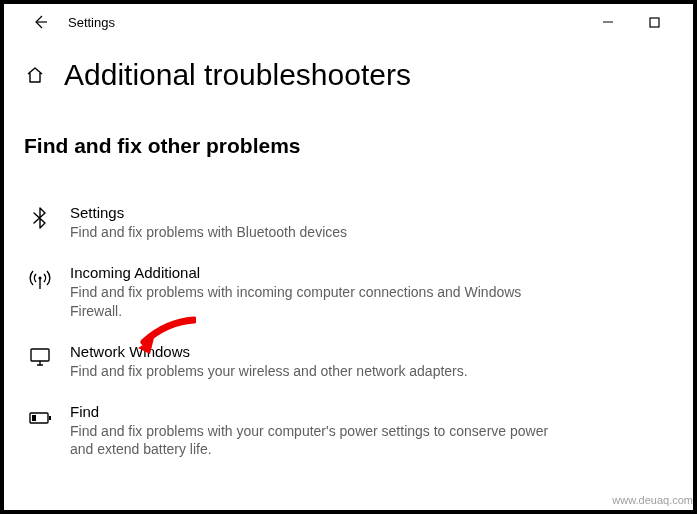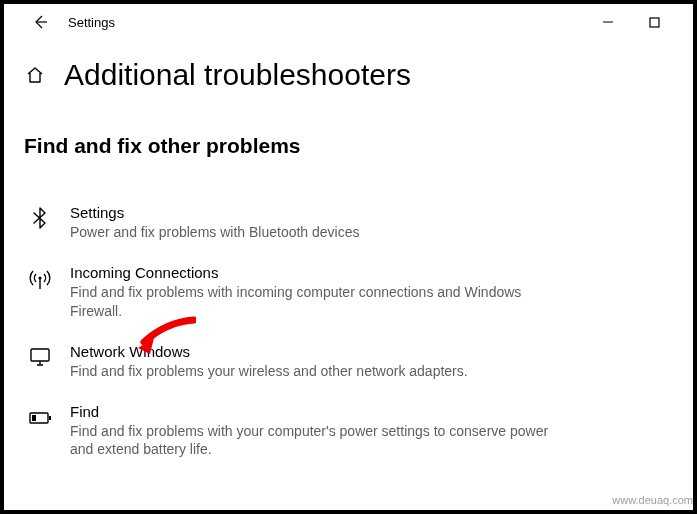--- a/index.html
+++ b/index.html
@@ -141,37 +141,37 @@
   <div class="section-title">Find and fix other problems</div>
 
   <div class="item">
     <div class="item-icon">
       <svg viewBox="0 0 24 24">
           <path d="M6 7 L17 17 L12 22 V2 L17 7 L6 17" stroke="#000" stroke-width="1.4" fill="none" stroke-linejoin="round" stroke-linecap="round"></path>
         </svg>
     </div>
     <div class="item-body">
       <div class="item-name">Settings</div>
-      <div class="item-desc">Power and fix problems with Bluetooth devices</div>
+      <div class="item-desc">Find and fix problems with Bluetooth devices</div>
     </div>
   </div>
 
   <div class="item">
     <div class="item-icon">
       <svg viewBox="0 0 24 24">
         <path d="M5 5 A10 10 0 0 0 5 19" stroke="#000" stroke-width="1.4" fill="none"></path>
         <path d="M19 5 A10 10 0 0 1 19 19" stroke="#000" stroke-width="1.4" fill="none"></path>
         <path d="M8 8 A6 6 0 0 0 8 16" stroke="#000" stroke-width="1.4" fill="none"></path>
         <path d="M16 8 A6 6 0 0 1 16 16" stroke="#000" stroke-width="1.4" fill="none"></path>
         <circle cx="12" cy="12" r="1.5" fill="#000"></circle>
         <path d="M12 13 V23" stroke="#000" stroke-width="1.4"></path>
       </svg>
     </div>
     <div class="item-body">
-      <div class="item-name">Incoming Connections</div>
+      <div class="item-name">Incoming Additional</div>
       <div class="item-desc">Find and fix problems with incoming computer connections and Windows Firewall.</div>
     </div>
   </div>
 
 
   <div class="item">
     <div class="item-icon">
       <svg viewBox="0 0 24 24">
         <rect x="3" y="4" width="18" height="12" rx="1" stroke="#000" stroke-width="1.4" fill="none"></rect>
         <path d="M9 20 H15 M12 16 V20" stroke="#000" stroke-width="1.4"></path>

